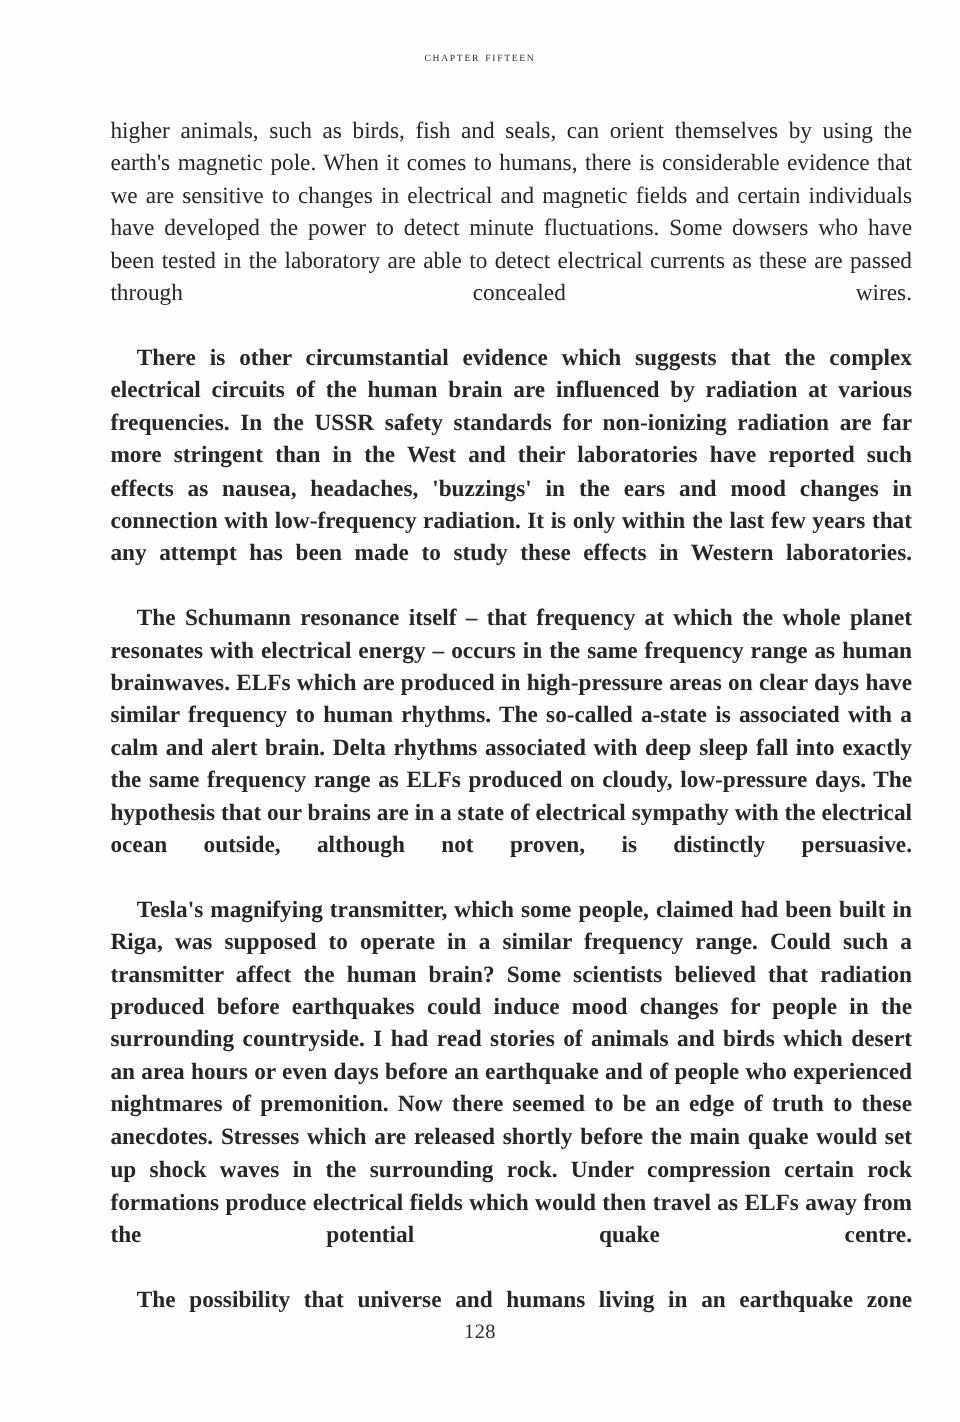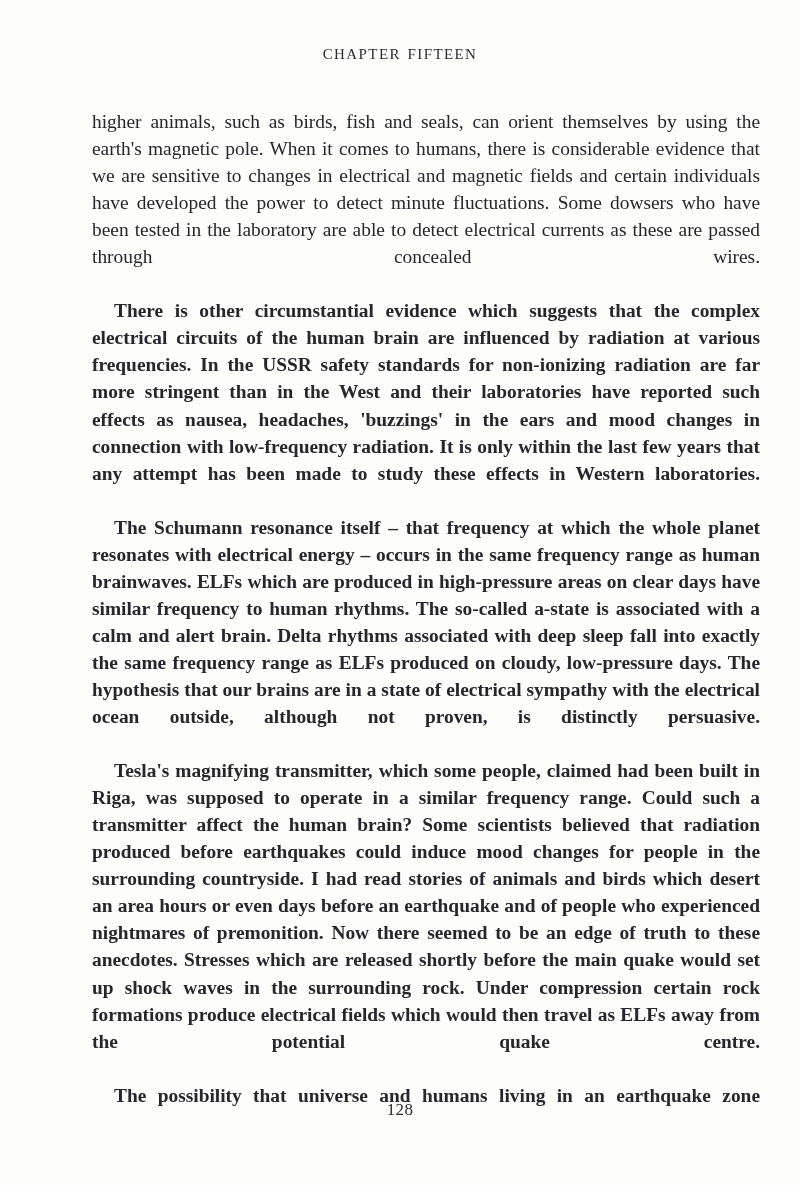--- a/index.html
+++ b/index.html
@@ -20,31 +20,31 @@
   }
 
   
   .running-head {
     position: absolute;
     top: 40px;
     left: 0;
     width: 800px;
     text-align: center;
     font-family: "Liberation Serif", "DejaVu Serif", serif;
-    font-size: 21px;
+    font-size: 12px;
     letter-spacing: 1.4px;
     color: #2c2c33;
     font-variant: small-caps;
     text-transform: lowercase;
   }
 
   
   .textblock {
     position: absolute;
-    top: 108px;
+    top: 96px;
     left: 92px;
     width: 668px;
   }
   .para {
     margin: 0;
     text-align: justify;
     text-justify: inter-word;
     font-size: 19.4px;
     line-height: 27.05px;
     color: #26262c;

